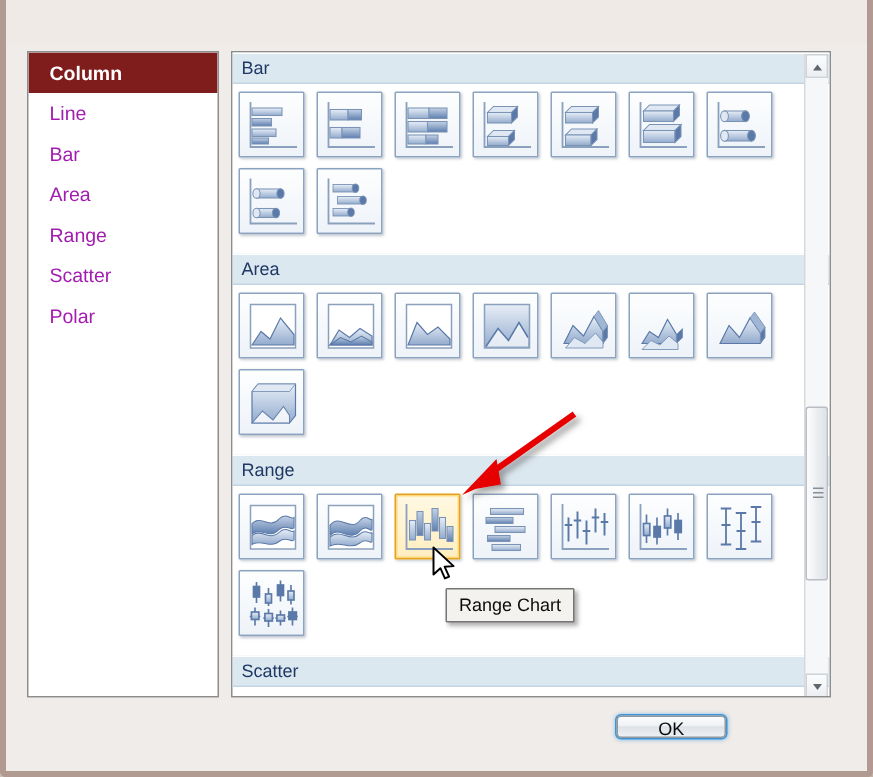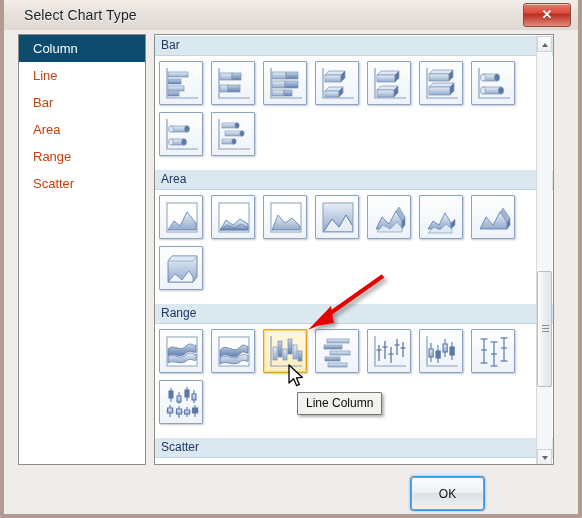--- a/index.html
+++ b/index.html
@@ -61,24 +61,24 @@
   #dlg-body{position:absolute;left:0;top:30px;right:0;bottom:0;background:#f0ece9;}
 
   
   #sidebar{
     position:absolute;left:14px;top:4px;width:128px;height:431px;
     background:#fff;border:1px solid #8d8d8d;box-sizing:border-box;
     overflow:hidden;
   }
   .side-item{
     height:27px;line-height:27px;padding-left:14px;
-    font-size:13px;color:#c2410c;cursor:pointer;
+    font-size:13px;color:#a21caf;cursor:pointer;
     white-space:nowrap;
   }
-  .side-item.selected{background:#0c4a6e;color:#fff;}
+  .side-item.selected{background:#7f1d1d;color:#fff;font-weight:bold;}
 
   
   #gallery{
     position:absolute;left:150px;top:4px;width:400px;height:431px;
     background:#fff;border:1px solid #8d8d8d;box-sizing:border-box;
     overflow:hidden;
   }
   .sec-head{
     height:19px;line-height:19px;padding-left:6px;
     background:#dce8f0;border-top:1px solid #fff;border-bottom:1px solid #c3d4e2;
@@ -122,21 +122,21 @@
     position:absolute;left:0;top:235px;width:15px;height:116px;
     background:linear-gradient(90deg,#fdfdfe,#eaedf0 55%,#dfe3e7);
     border:1px solid #b8bec4;box-sizing:border-box;border-radius:2px;cursor:pointer;
   }
   #sb-thumb .grip{position:absolute;left:4px;top:53px;width:7px;height:7px;}
   #sb-thumb .grip span{display:block;height:1px;background:#878f96;margin-bottom:2px;}
 
   
   #footer{position:absolute;left:0;right:0;bottom:0;height:46px;}
   .dlg-btn{
-    position:absolute;top:9px;width:73px;height:33px;
+    position:absolute;top:9px;width:73px;height:15px;
     font-size:12px;color:#0b0b0b;
     border:1px solid #9098a0;border-radius:3px;
     background:linear-gradient(180deg,#fbfcfd 0%,#eef1f4 46%,#dde2e7 50%,#eef1f4 100%);
     cursor:pointer;box-sizing:border-box;
     font-family:"Liberation Sans",sans-serif;
   }
   #ok-btn{right:94px;box-shadow:0 0 0 1px #3d95d8,0 0 3px 1px rgba(61,149,216,.55);}
   #cancel-btn{right:12px;}
 
   
@@ -159,36 +159,31 @@
 <body>
 
 <div id="backdrop">
   <div class="bk-strip"></div>
   <div class="bk-min"></div>
   <div class="bk-red"></div>
 </div>
 
 <div id="dialog">
 
-  <div id="titlebar">
-    <div id="title-text">Select Chart Type</div>
-    <div id="close-btn">
-      <div class="xg">✕</div>
-    </div>
-  </div>
 
   <div id="dlg-body">
 
     <div id="sidebar">
         <div class="side-item selected">Column</div>
         <div class="side-item">Line</div>
         <div class="side-item">Bar</div>
         <div class="side-item">Area</div>
         <div class="side-item">Range</div>
         <div class="side-item">Scatter</div>
+        <div class="side-item">Polar</div>
       </div>
 
     <div id="gallery">
       <div id="gallery-sections">
           <div class="sec-head">Bar</div>
           <div class="sec-rows">
             <div class="icon-row">
               <div class="chip">
                 <svg width="38" height="38" viewBox="0 0 38 38">
                   <defs>
@@ -737,21 +732,21 @@
         </div>
       </div>
     </div>
 
     <div id="footer">
       <button class="dlg-btn" id="ok-btn">OK</button>
     </div>
   </div>
 </div>
 
-<div id="tooltip">Line Column</div>
+<div id="tooltip">Range Chart</div>
 
 <svg id="cursor" width="18" height="26" viewBox="0 0 18 26">
   <path d="M1 1 L1 19 L5.6 14.8 L8.6 21.6 L11.4 20.4 L8.4 13.8 L14.4 13.4 Z" fill="#ffffff" stroke="#000000" stroke-width="1.3" stroke-linejoin="round"></path>
 </svg>
 
 <svg id="red-arrow" width="100" height="75" viewBox="0 0 100 75">
   <defs>
     <filter id="ashad" x="-30%" y="-30%" width="180%" height="180%">
       <feDropShadow dx="3" dy="3" stdDeviation="2.2" flood-color="#555555" flood-opacity="0.55"></feDropShadow>
     </filter>

